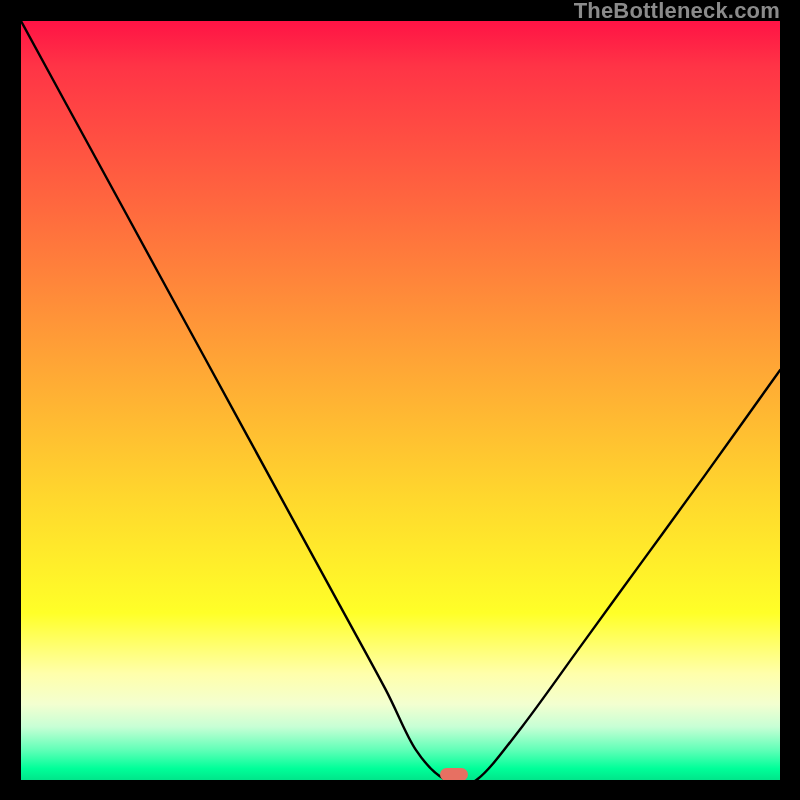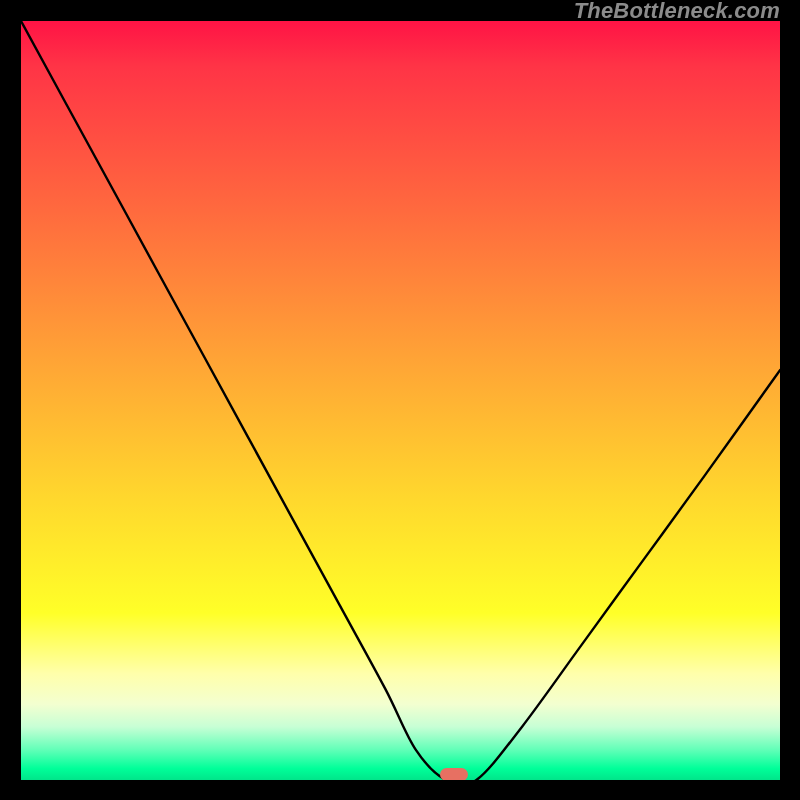--- a/index.html
+++ b/index.html
@@ -10,21 +10,20 @@
     background: #000;
     overflow: hidden;
   }
   .frame {
     position: absolute;
     left: 0;
     top: 0;
     width: 800px;
     height: 800px;
     background: #000;
-    font-style: italic;
   }
   .plot {
     position: absolute;
     left: 21px;
     top: 21px;
     width: 759px;
     height: 759px;
     overflow: hidden;
   }
   .gradient {

